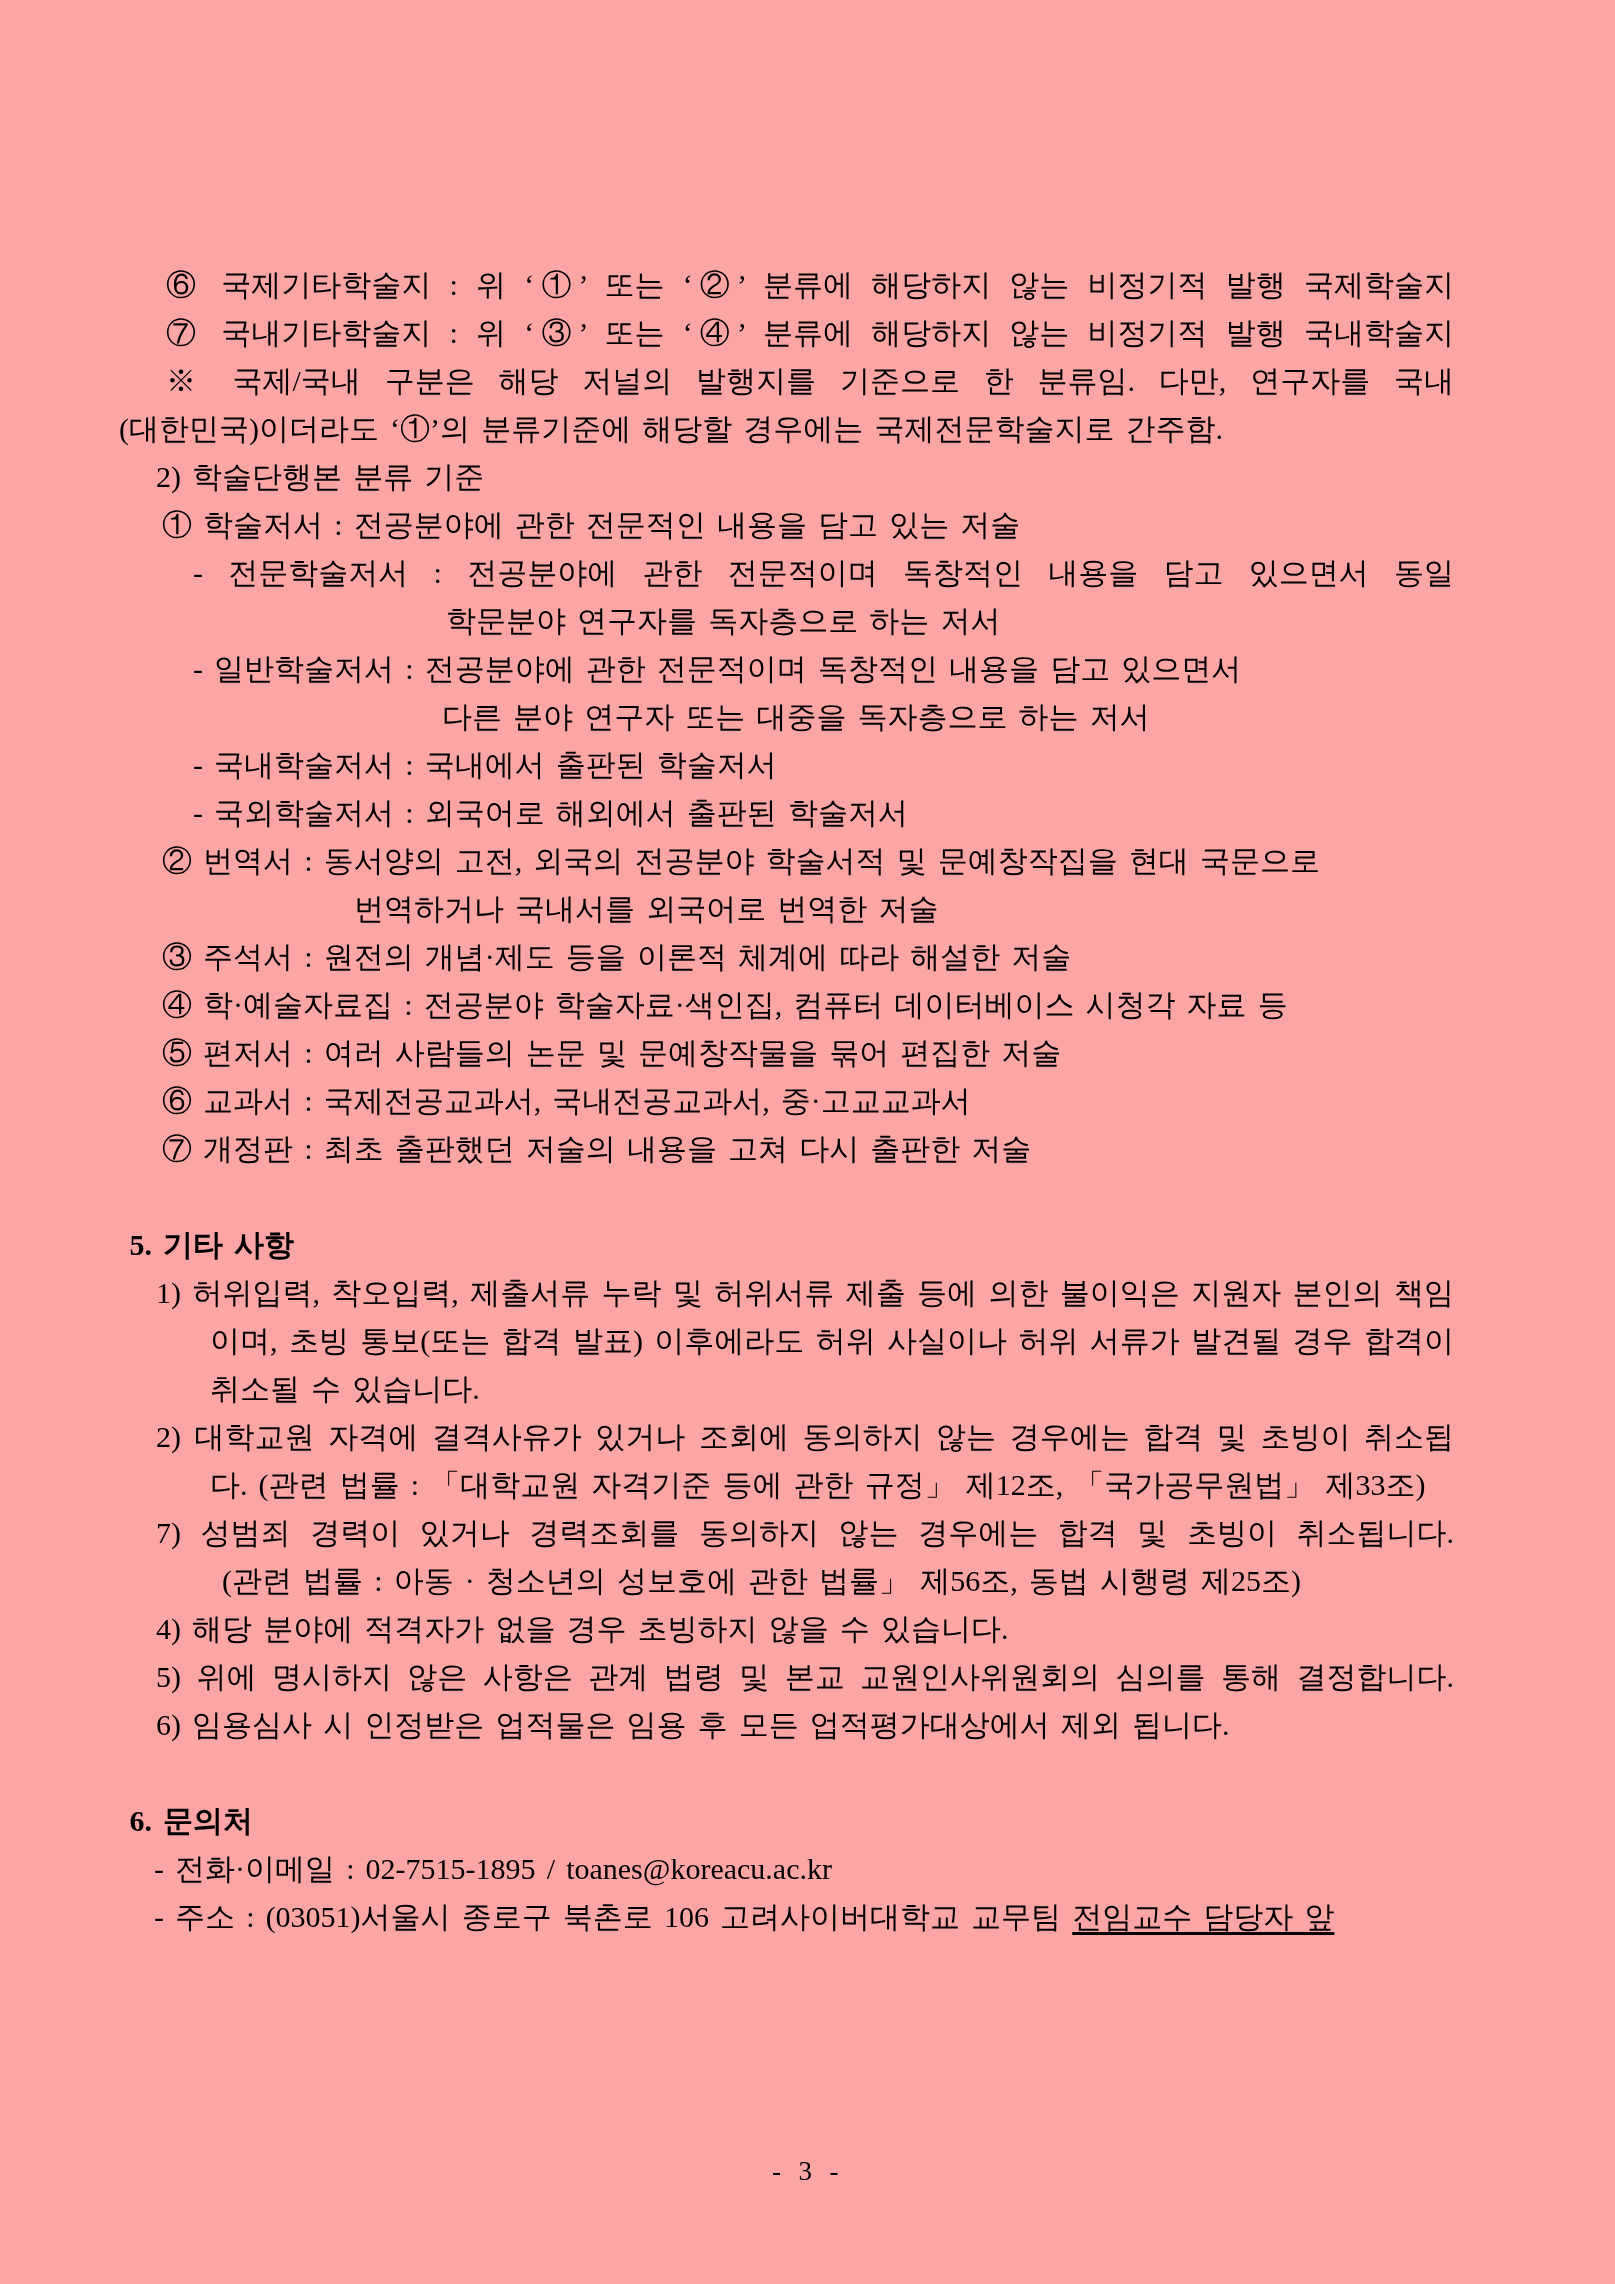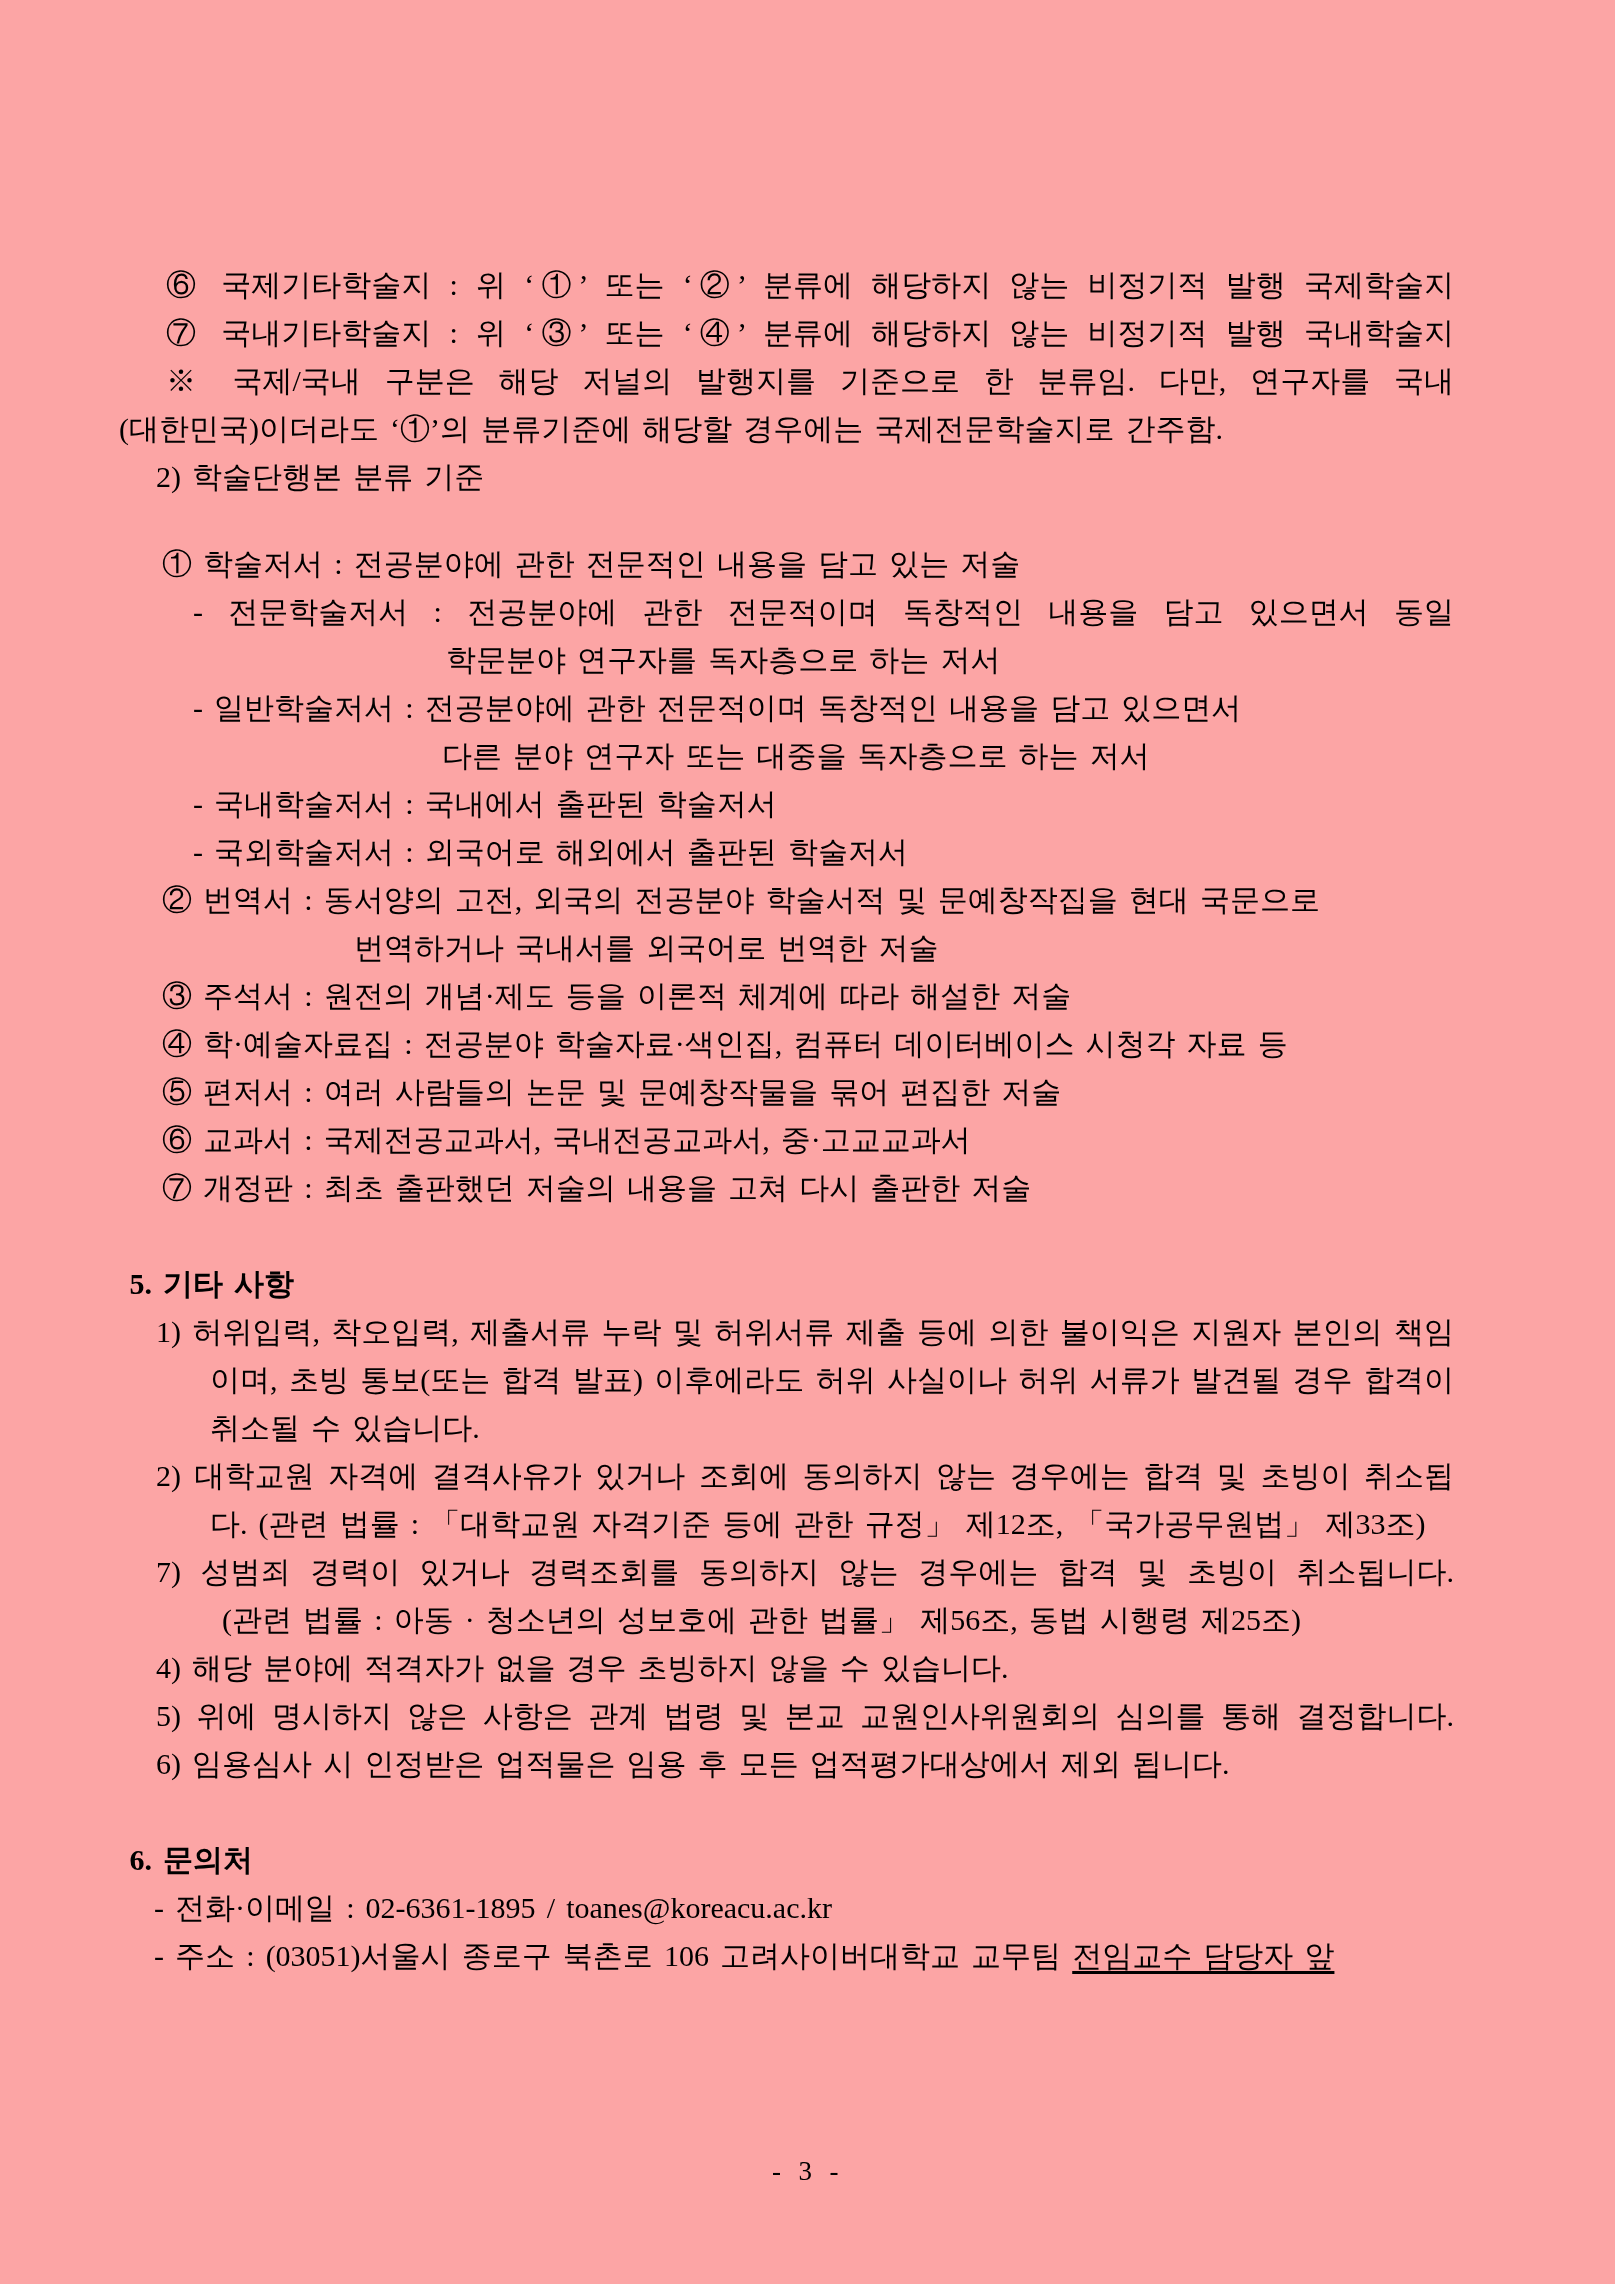--- a/index.html
+++ b/index.html
@@ -59,21 +59,21 @@
 </head>
 <body>
 
 <div class="page">
   <div class="doc-body">
       <div class="line justify" style="padding-left: 47px;"><span>⑥ 국제기타학술지 : 위 ‘①’ 또는 ‘②’ 분류에 해당하지 않는 비정기적 발행 국제학술지</span></div>
       <div class="line justify" style="padding-left: 47px;"><span>⑦ 국내기타학술지 : 위 ‘③’ 또는 ‘④’ 분류에 해당하지 않는 비정기적 발행 국내학술지</span></div>
       <div class="line justify" style="padding-left: 47px;"><span>※ 국제/국내 구분은 해당 저널의 발행지를 기준으로 한 분류임. 다만, 연구자를 국내</span></div>
       <div class="line"><span>(대한민국)이더라도 ‘①’의 분류기준에 해당할 경우에는 국제전문학술지로 간주함.</span></div>
       <div class="line" style="padding-left: 37px;"><span>2) 학술단행본 분류 기준</span></div>
-      <div class="line" style="padding-left: 43px; margin-top: 39px;"><span>① 학술저서 : 전공분야에 관한 전문적인 내용을 담고 있는 저술</span></div>
+      <div class="line" style="padding-left: 43px;"><span>① 학술저서 : 전공분야에 관한 전문적인 내용을 담고 있는 저술</span></div>
       <div class="line justify" style="padding-left: 74px;"><span>- 전문학술저서 : 전공분야에 관한 전문적이며 독창적인 내용을 담고 있으면서 동일</span></div>
       <div class="line" style="padding-left: 327px;"><span>학문분야 연구자를 독자층으로 하는 저서</span></div>
       <div class="line" style="padding-left: 74px;"><span>- 일반학술저서 : 전공분야에 관한 전문적이며 독창적인 내용을 담고 있으면서</span></div>
       <div class="line" style="padding-left: 323px;"><span>다른 분야 연구자 또는 대중을 독자층으로 하는 저서</span></div>
       <div class="line" style="padding-left: 74px;"><span>- 국내학술저서 : 국내에서 출판된 학술저서</span></div>
       <div class="line" style="padding-left: 74px;"><span>- 국외학술저서 : 외국어로 해외에서 출판된 학술저서</span></div>
       <div class="line" style="padding-left: 43px;"><span>② 번역서 : 동서양의 고전, 외국의 전공분야 학술서적 및 문예창작집을 현대 국문으로</span></div>
       <div class="line" style="padding-left: 235px;"><span>번역하거나 국내서를 외국어로 번역한 저술</span></div>
       <div class="line" style="padding-left: 43px;"><span>③ 주석서 : 원전의 개념·제도 등을 이론적 체계에 따라 해설한 저술</span></div>
       <div class="line" style="padding-left: 43px;"><span>④ 학·예술자료집 : 전공분야 학술자료·색인집, 컴퓨터 데이터베이스 시청각 자료 등</span></div>
@@ -87,18 +87,18 @@
       <div class="line" style="padding-left: 91px;"><span>취소될 수 있습니다.</span></div>
       <div class="line justify" style="padding-left: 37px;"><span>2) 대학교원 자격에 결격사유가 있거나 조회에 동의하지 않는 경우에는 합격 및 초빙이 취소됩니</span></div>
       <div class="line" style="padding-left: 91px;"><span>다. (관련 법률 : 「대학교원 자격기준 등에 관한 규정」 제12조, 「국가공무원법」 제33조)</span></div>
       <div class="line justify" style="padding-left: 37px;"><span>7) 성범죄 경력이 있거나 경력조회를 동의하지 않는 경우에는 합격 및 초빙이 취소됩니다.</span></div>
       <div class="line" style="padding-left: 103px; font-family: Liberation Serif, serif;"><span>(관련 법률 : 아동 · 청소년의 성보호에 관한 법률」 제56조, 동법 시행령 제25조)</span></div>
       <div class="line" style="padding-left: 37px;"><span>4) 해당 분야에 적격자가 없을 경우 초빙하지 않을 수 있습니다.</span></div>
       <div class="line justify" style="padding-left: 37px;"><span>5) 위에 명시하지 않은 사항은 관계 법령 및 본교 교원인사위원회의 심의를 통해 결정합니다.</span></div>
       <div class="line" style="padding-left: 37px;"><span>6) 임용심사 시 인정받은 업적물은 임용 후 모든 업적평가대상에서 제외 됩니다.</span></div>
       <div class="line blank"></div>
       <div class="line bold" style="padding-left: 10.4px;"><span>6. 문의처</span></div>
-      <div class="line" style="padding-left: 35px;"><span>- 전화·이메일 : 02-6361-1895 / toanes@koreacu.ac.kr</span></div>
+      <div class="line" style="padding-left: 35px;"><span>- 전화·이메일 : 02-7515-1895 / toanes@koreacu.ac.kr</span></div>
       <div class="line" style="padding-left: 35px;"><span>- 주소 : (03051)서울시 종로구 북촌로 106 고려사이버대학교 교무팀 </span><span class="underline">전임교수 담당자 앞</span></div>
     </div>
   <div class="footer">- 3 -</div>
 </div>
 
 
 </body></html>

